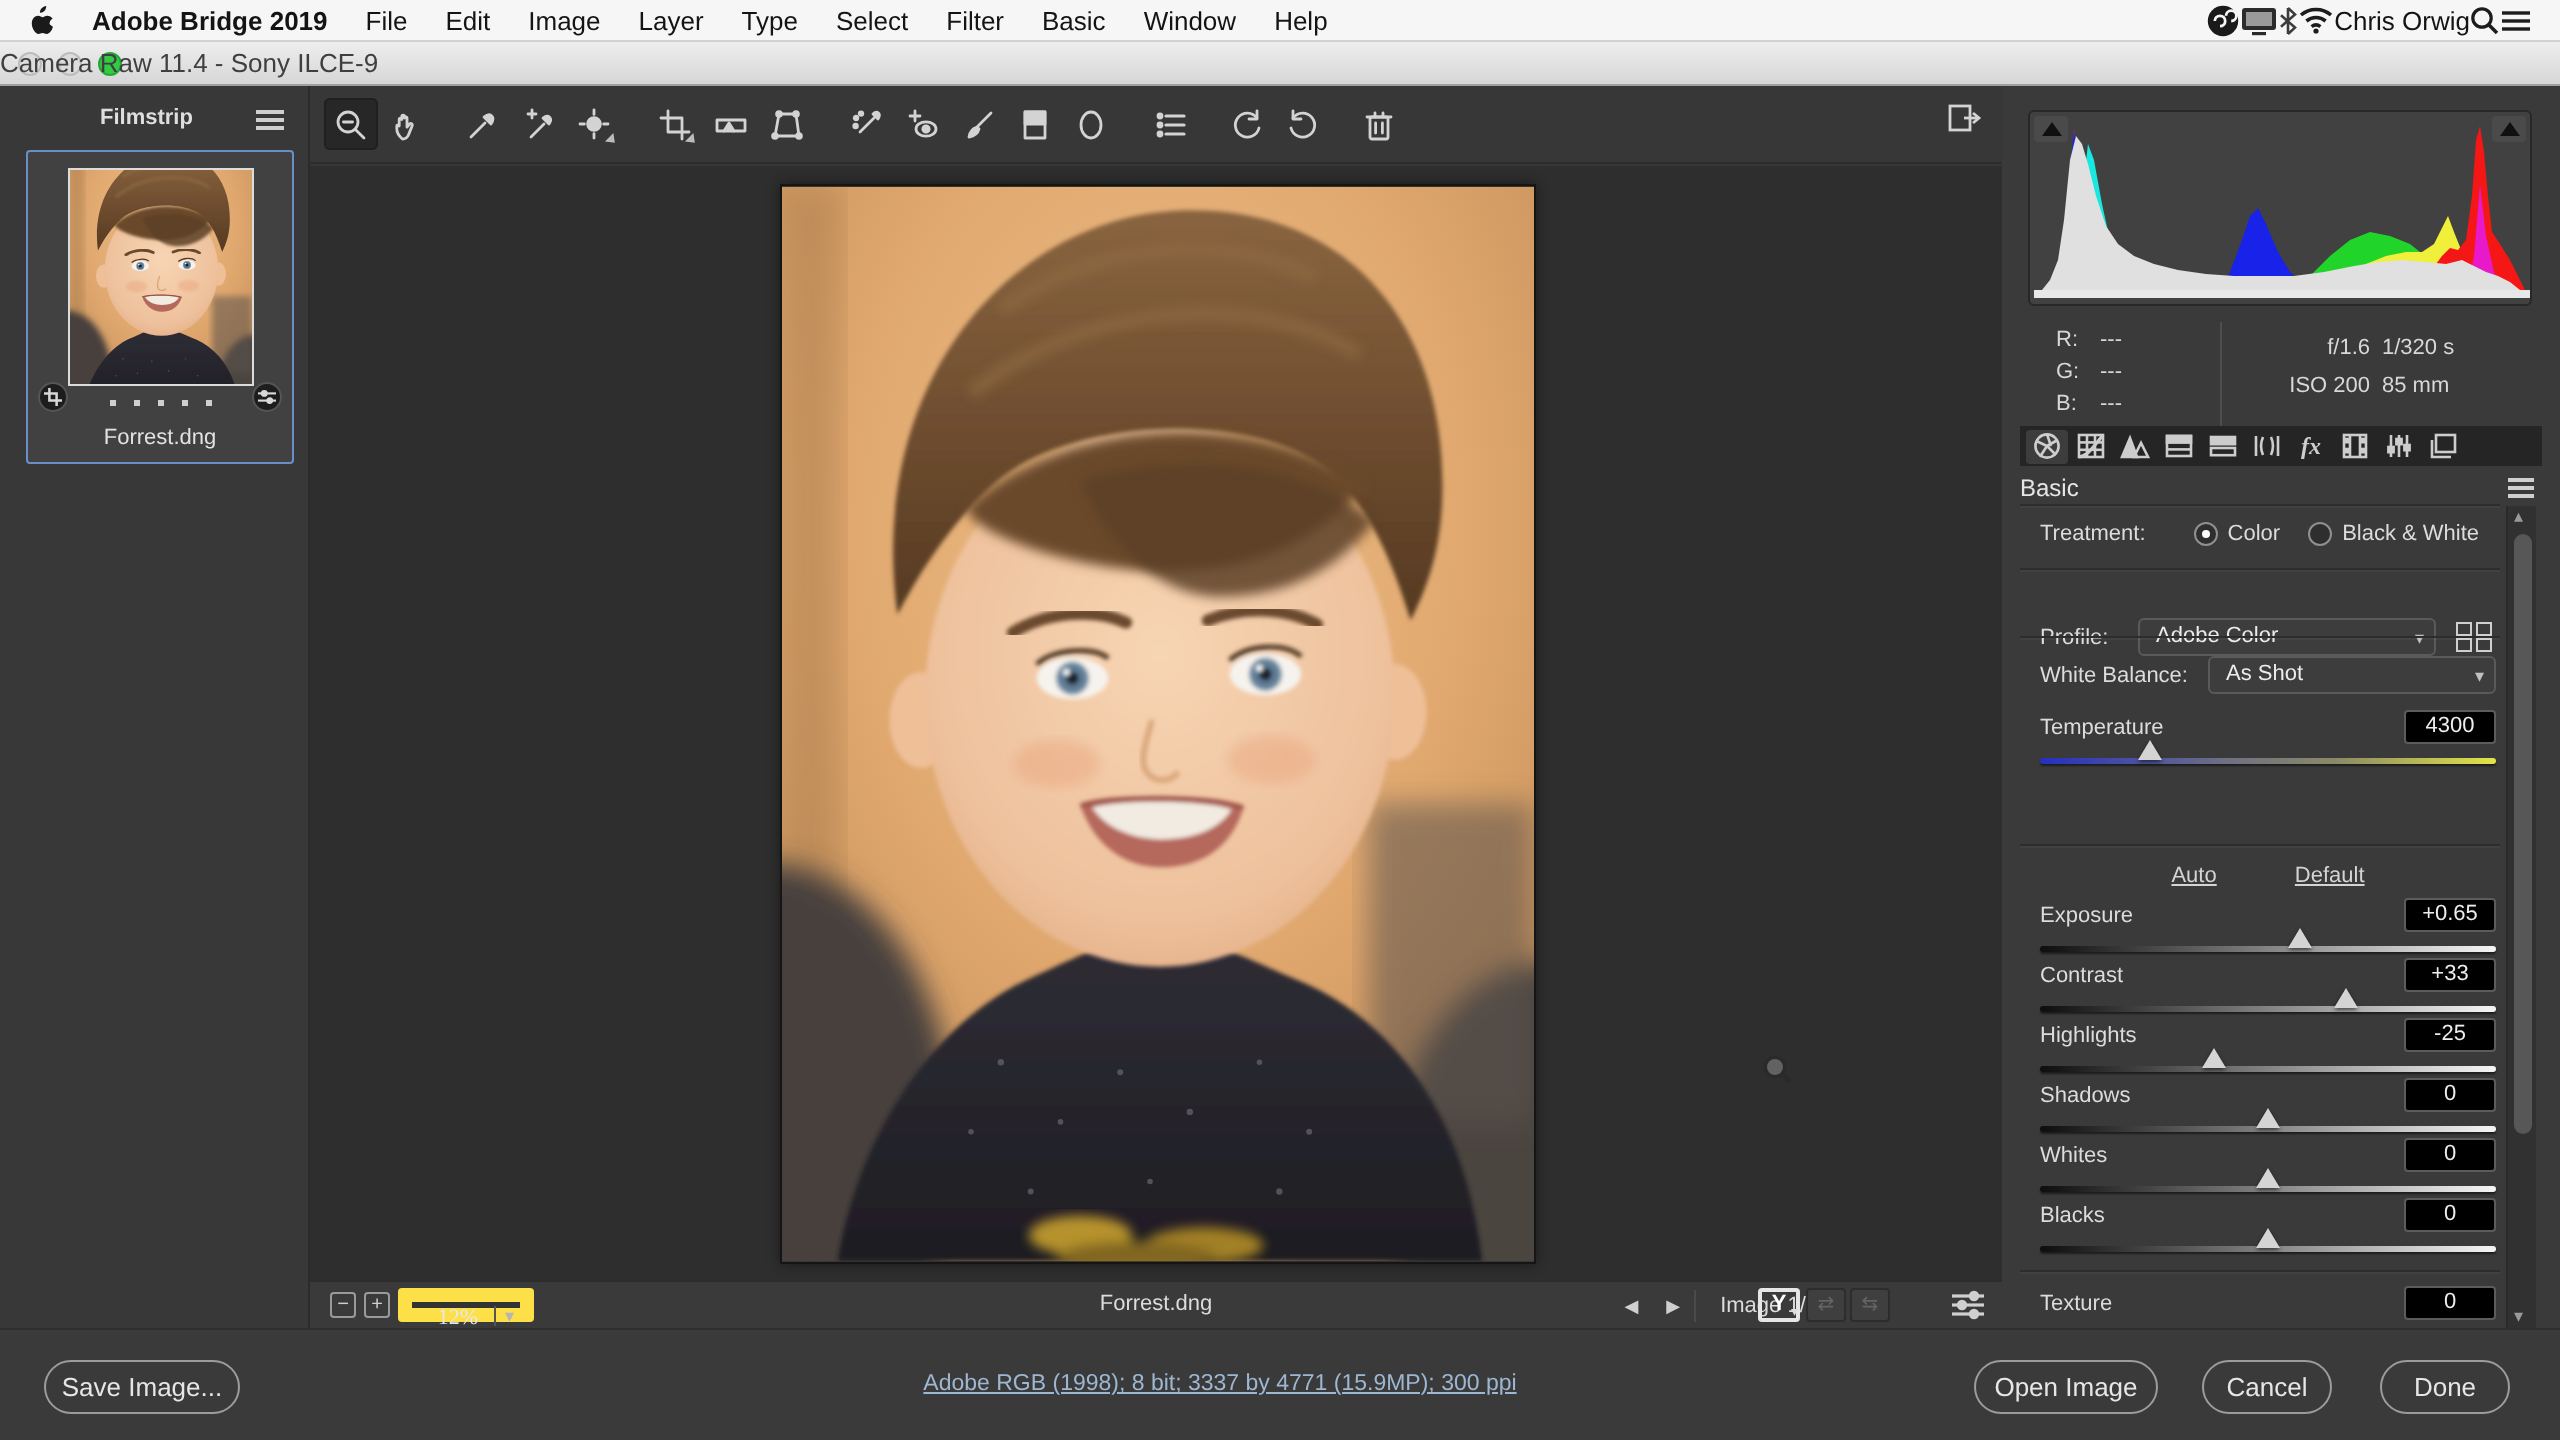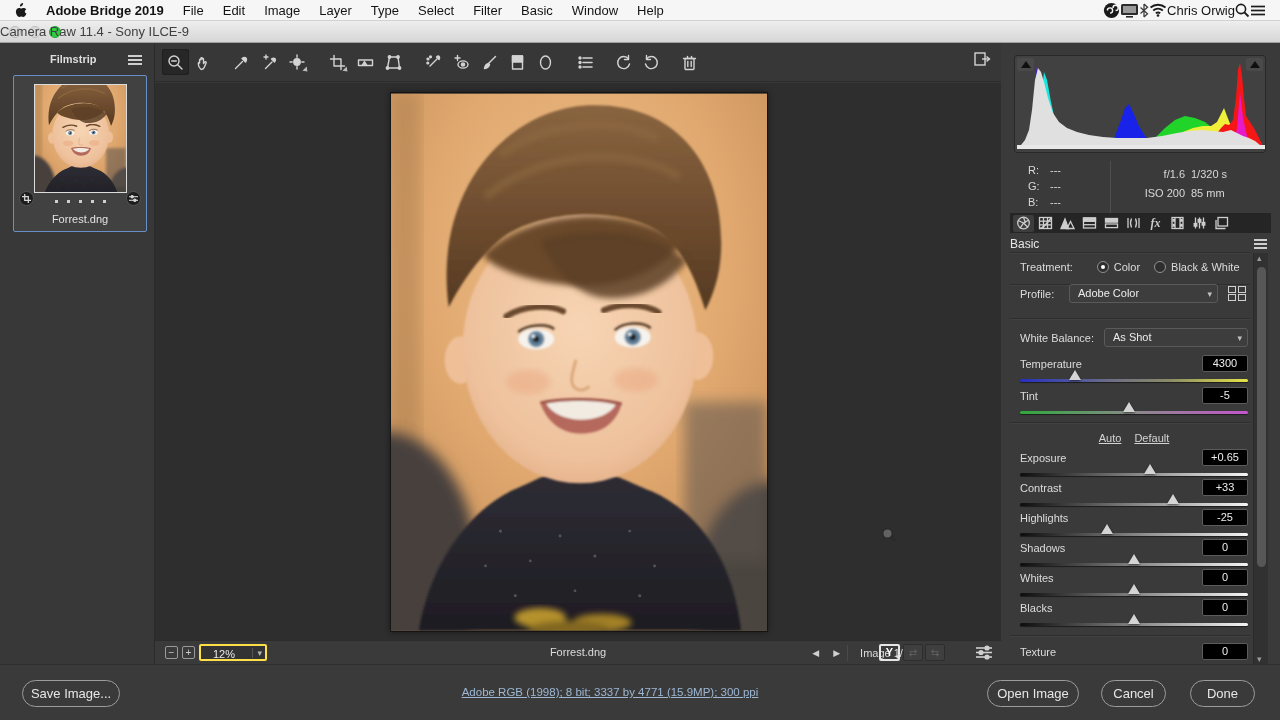--- a/index.html
+++ b/index.html
@@ -44,21 +44,21 @@
 .tool .caret { position:absolute; right:2px; bottom:3px; width:0; height:0; border-left:3px solid transparent; border-right:3px solid transparent; border-top:4px solid #bbb; transform:rotate(-45deg); }
 .gap1 { width:10px; } .gap2 { width:12px; }
 .fullscr { position:absolute; right:10px; top:7px; }
 .fullscr svg { width:18px; height:18px; stroke:#d3d3d3; fill:none; stroke-width:1.4; }
 .canvas { position:absolute; top:40px; left:0; width:100%; height:557px; background:#2e2e2e; }
 .photo-frame { position:absolute; left:235px; top:9px; width:378px; height:540px; border:1px solid #151515; box-shadow:0 0 6px rgba(0,0,0,.45); }
 .photo-frame svg { width:100%; height:100%; display:block; }
 .cursor-zoom { position:absolute; left:726px; top:444px; }
 .pv-foot { position:absolute; bottom:0; left:0; width:100%; height:24px; background:#3a3a3a; border-top:1px solid #2c2c2c; font-size:11px; color:#dcdcdc; }
 .zbtn { position:absolute; top:5px; width:13px; height:13px; border:1px solid #9a9a9a; border-radius:2px; color:#cfcfcf; font-size:10px; line-height:11px; text-align:center; }
-.zoom-select { position:absolute; left:44px; top:3px; width:68px; height:17px; background:#333; border:2px solid #fde047; border-radius:2px; color:#e8e8e8; font-size:11px; }
+.zoom-select { position:absolute; left:44px; top:3px; width:68px; height:17px; background:#333; border:7px solid #fde047; border-radius:2px; color:#e8e8e8; font-size:11px;font-family:Liberation Serif, serif; }
 .zoom-select .zval { position:absolute; left:0; width:46px; text-align:center; top:2px; }
 .zoom-select .zchev { position:absolute; right:3px; top:2px; color:#b5b5b5; font-size:9px; border-left:1px solid #555; padding-left:4px; }
 .pv-name { position:absolute; top:5px; left:0; width:100%; text-align:center; }
 .nav { position:absolute; right:66px; top:2px; display:flex; align-items:center; height:20px; }
 .nav-arrow { color:#d0d0d0; font-size:9px; padding:0 7px; }
 .counter { border-left:1px solid #4a4a4a; padding:2px 26px 2px 12px; }
 .ybtn { position:absolute; right:101px; top:3px; width:21px; height:17px; border:2px solid #e6e6e6; border-radius:2px; color:#fff; font-weight:bold; font-size:11px; text-align:center; line-height:13px; }
 .ybtn .ycaret { position:absolute; right:-1px; bottom:-4px; font-size:7px; color:#ddd; }
 .sidebtn { position:absolute; top:3px; width:20px; height:17px; background:#3f3f3f; border:1px solid #2d2d2d; border-radius:2px; color:#646464; font-size:10px; text-align:center; line-height:15px; }
 .settings-toggle { position:absolute; right:8px; top:4px; }
@@ -87,28 +87,28 @@
 .sep { position:absolute; left:9px; width:240px; height:1px; background:#2d2d2d; box-shadow:0 1px 0 rgba(255,255,255,.04); }
 .scrollbar { position:absolute; top:210px; right:12px; width:15px; height:411px; background:#313131; border-left:1px solid #2a2a2a; }
 .sb-thumb { position:absolute; top:14px; left:3px; width:9px; height:300px; background:#575757; border-radius:5px; }
 .sb-up, .sb-dn { position:absolute; left:3px; color:#9a9a9a; font-size:9px; }
 .sb-up { top:0; } .sb-dn { bottom:0; }
 
 .p-label { font-size:11px; color:#dcdcdc; }
 .treat-row { position:absolute; top:218px; left:19px; width:228px; display:flex; align-items:center; font-size:11px; color:#dcdcdc; }
 .radio { width:12px; height:12px; border:1px solid #909090; border-radius:50%; background:#2e2e2e; margin:0 5px 0 0; position:relative; }
 .radio.on::after { content:""; position:absolute; left:3px; top:3px; width:4px; height:4px; border-radius:50%; background:#fff; }
-.prof-row { position:absolute; top:241px; left:19px; width:228px; height:19px; font-size:11px; color:#dcdcdc; }
+.prof-row { position:absolute; top:266px; left:19px; width:228px; height:19px; font-size:11px; color:#dcdcdc; }
 .select { position:absolute; height:19px; background:#3d3d3d; border:1px solid #5a5a5a; border-radius:3px; color:#ececec; font-size:11px; line-height:17px; padding-left:8px; }
 .select .chev { position:absolute; right:5px; top:1px; font-size:9px; color:#c0c0c0; }
 .grid-icon { position:absolute; right:0; top:0; width:22px; height:19px; }
 .grid-icon i { position:absolute; width:8px; height:7px; border:1.4px solid #cfcfcf; }
 .wb-row { position:absolute; top:285px; left:19px; width:228px; height:19px; font-size:11px; color:#dcdcdc; }
 .autodef { position:absolute; top:389px; left:19px; width:228px; text-align:center; font-size:11px; color:#d4d4d4; }
-.autodef span { text-decoration:underline; margin:0 5px; }
+.autodef span { text-decoration:underline; margin:0 18px; }
 .slider-row { position:absolute; left:19px; width:228px; height:28px; }
 .s-label { position:absolute; left:0; top:3px; font-size:11px; color:#dcdcdc; }
 .s-value { position:absolute; right:0; top:0; width:46px; height:17px; background:#000000; border:1px solid #5c5c5c; border-radius:2px; color:#ededed; font-size:11px; text-align:center; line-height:15px; }
 .s-track { position:absolute; left:0; right:0; top:24px; height:3px; border-radius:2px; box-shadow:0 1px 1px rgba(0,0,0,.5); }
 .track-tone { background:linear-gradient(90deg,#0d0d0d,#8f8f8f 55%,#f5f5f5); }
 .track-temp { background:linear-gradient(90deg,#2430c0,#6e6e85 40%,#8a8a66 65%,#e3e348); }
 .track-tint { background:linear-gradient(90deg,#2fa83c,#8a8a8a 50%,#c455cc); }
 .thumbtri { position:absolute; top:-9px; width:0; height:0; margin-left:-6px; border-left:6px solid transparent; border-right:6px solid transparent; border-bottom:10px solid #d4d4d4; filter:drop-shadow(0 1px 1px rgba(0,0,0,.6)); }
 
 
@@ -670,27 +670,20 @@
       </span>
     </div>
 
     <div class="slider-row" style="top:312px;">
       <span class="s-label">Temperature</span>
       <span class="s-value">4300</span>
       <div class="s-track track-temp">
           <span class="thumbtri" style="left: 24%;"></span>
         </div>
     </div>
-    <div class="slider-row" style="top:344px;">
-      <span class="s-label">Tint</span>
-      <span class="s-value">-5</span>
-      <div class="s-track track-tint">
-          <span class="thumbtri" style="left: 48%;"></span>
-        </div>
-    </div>
     <div class="sep" style="top:379px;"></div>
 
     <div class="autodef">
       <span>Auto</span>
       <span>Default</span>
     </div>
 
     <div class="slider-row" style="top:406px;">
       <span class="s-label">Exposure</span>
       <span class="s-value">+0.65</span>

